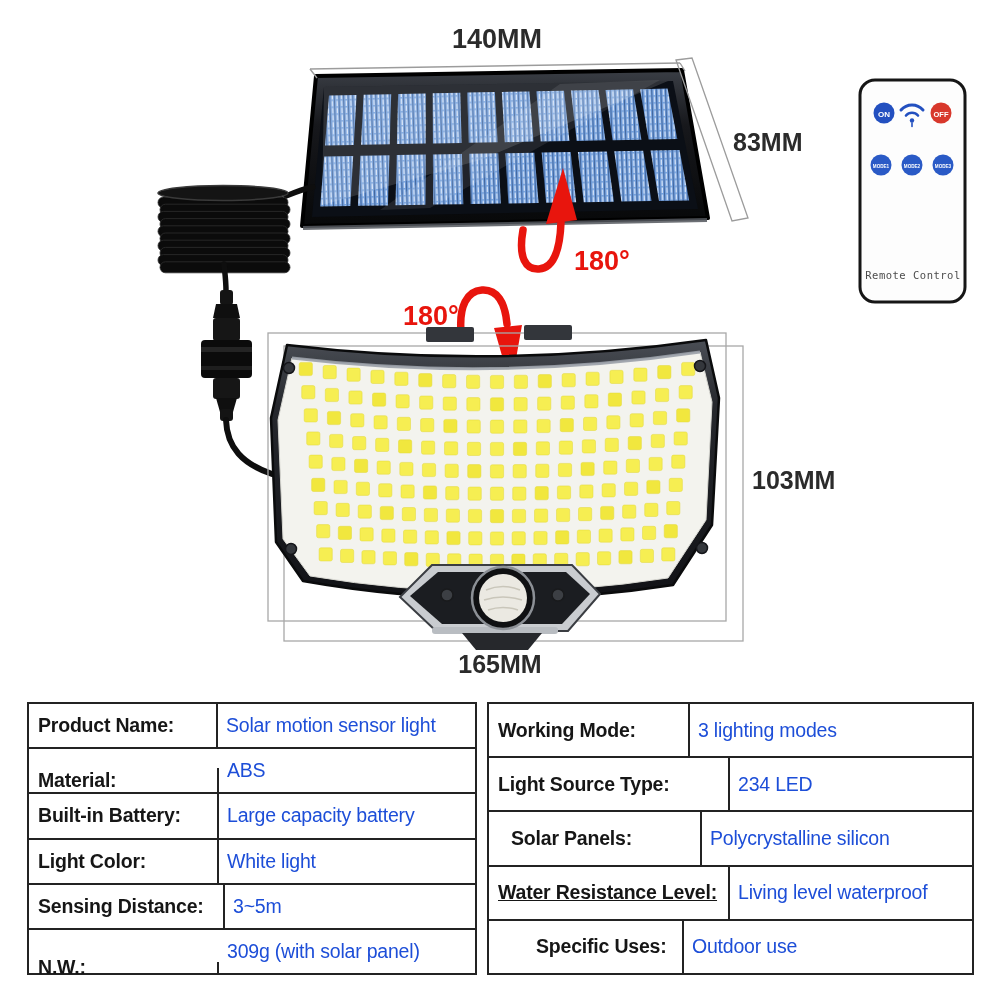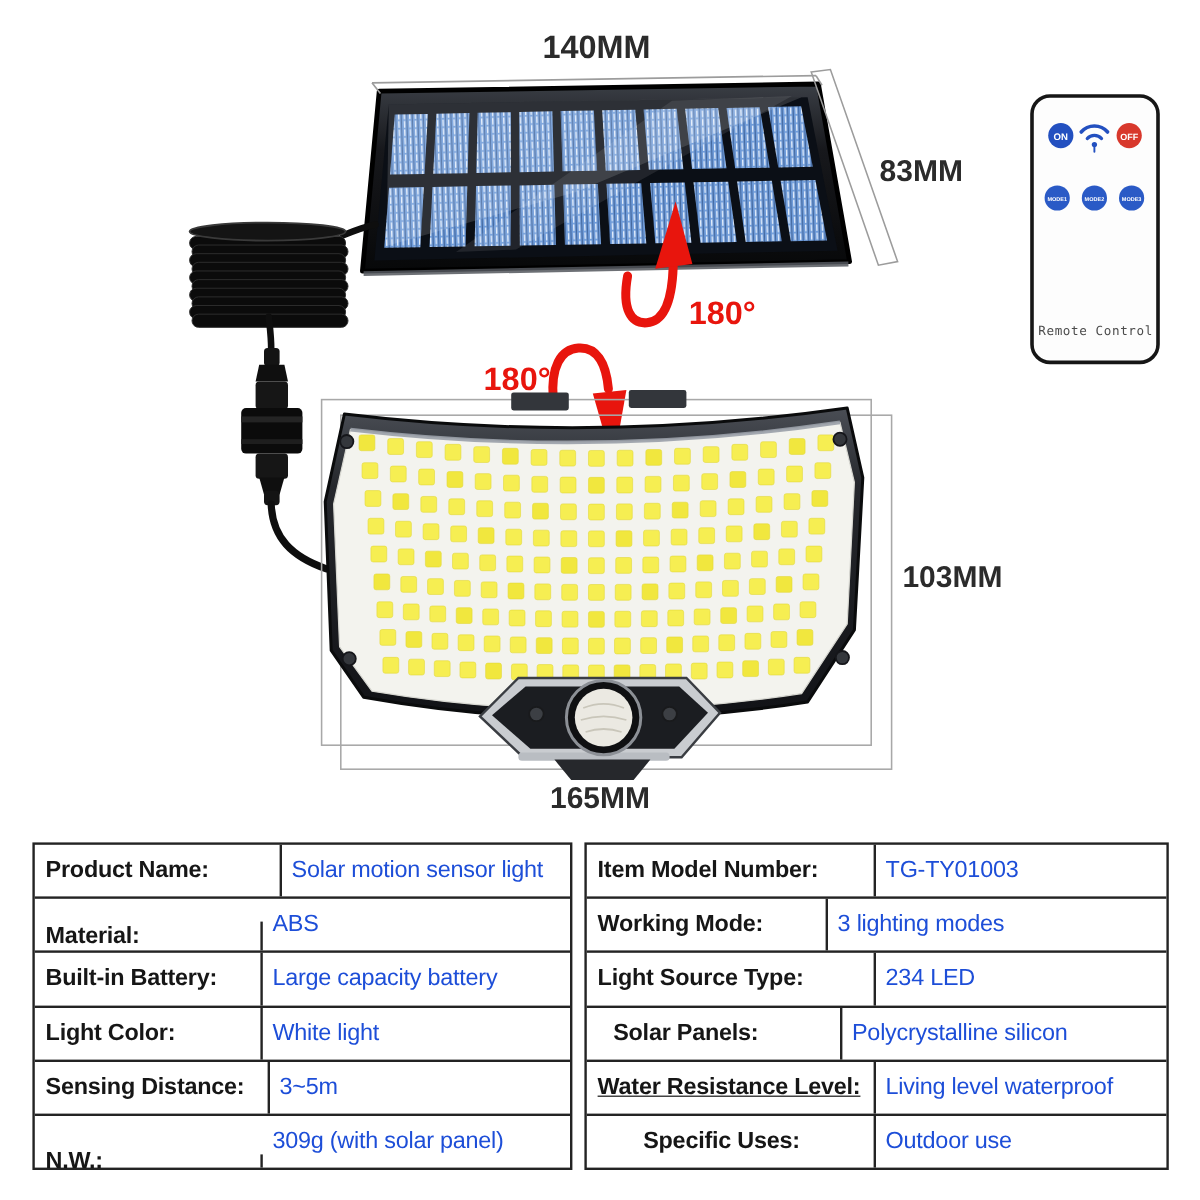--- a/index.html
+++ b/index.html
@@ -335,21 +335,21 @@
     <text x="912" y="167.8" font-size="4.6" font-weight="bold" fill="#ffffff" text-anchor="middle">MODE2</text>
     <circle cx="943" cy="165" r="10.5" fill="#2a5ac6"></circle>
     <text x="943" y="167.8" font-size="4.6" font-weight="bold" fill="#ffffff" text-anchor="middle">MODE3</text>
 
     <text x="913" y="279" font-size="10.5" text-anchor="middle" fill="#4c4c4c" font-family="DejaVu Sans Mono, monospace" letter-spacing="0.5">Remote Control</text>
   </g>
 </svg>
 
 <div id="spec-table-left" class="spec-table" style="left:27px;top:702px;width:450px;height:273px;">
     <div class="spec-row">
-      <div class="spec-label" style="width: 206px;">Product Name:</div>
+      <div class="spec-label" style="width: 189px;">Product Name:</div>
       <div class="spec-value">Solar motion sensor light</div>
     </div>
     <div class="spec-row">
       <div class="spec-label" style="width: 190px; margin-top: 19px;">Material:</div>
       <div class="spec-value">ABS</div>
     </div>
     <div class="spec-row">
       <div class="spec-label" style="width: 190px;">Built-in Battery:</div>
       <div class="spec-value">Large capacity battery</div>
     </div>
@@ -361,36 +361,32 @@
       <div class="spec-label" style="width: 196px;">Sensing Distance:</div>
       <div class="spec-value">3~5m</div>
     </div>
     <div class="spec-row">
       <div class="spec-label" style="width: 190px; margin-top: 32px;">N.W.:</div>
       <div class="spec-value">309g (with solar panel)</div>
     </div>
   </div>
 <div id="spec-table-right" class="spec-table" style="left:487px;top:702px;width:487px;height:273px;">
     <div class="spec-row">
-      <div class="spec-label" style="width: 241px;">Item Model Number:</div>
-      <div class="spec-value">TG-TY01003</div>
-    </div>
-    <div class="spec-row">
       <div class="spec-label" style="width: 201px;">Working Mode:</div>
       <div class="spec-value">3 lighting modes</div>
     </div>
     <div class="spec-row">
       <div class="spec-label" style="width: 241px;">Light Source Type:</div>
       <div class="spec-value">234 LED</div>
     </div>
     <div class="spec-row">
       <div class="spec-label" style="width: 200px; margin-left: 13px;">Solar Panels:</div>
       <div class="spec-value">Polycrystalline silicon</div>
     </div>
     <div class="spec-row">
       <div class="spec-label" style="width: 241px; text-decoration: underline;">Water Resistance Level:</div>
       <div class="spec-value">Living level waterproof</div>
     </div>
     <div class="spec-row">
-      <div class="spec-label" style="width: 241px; padding-left: 47px;">Specific Uses:</div>
+      <div class="spec-label" style="width: 195px; padding-left: 47px;">Specific Uses:</div>
       <div class="spec-value">Outdoor use</div>
     </div>
   </div>
 
 </body></html>

